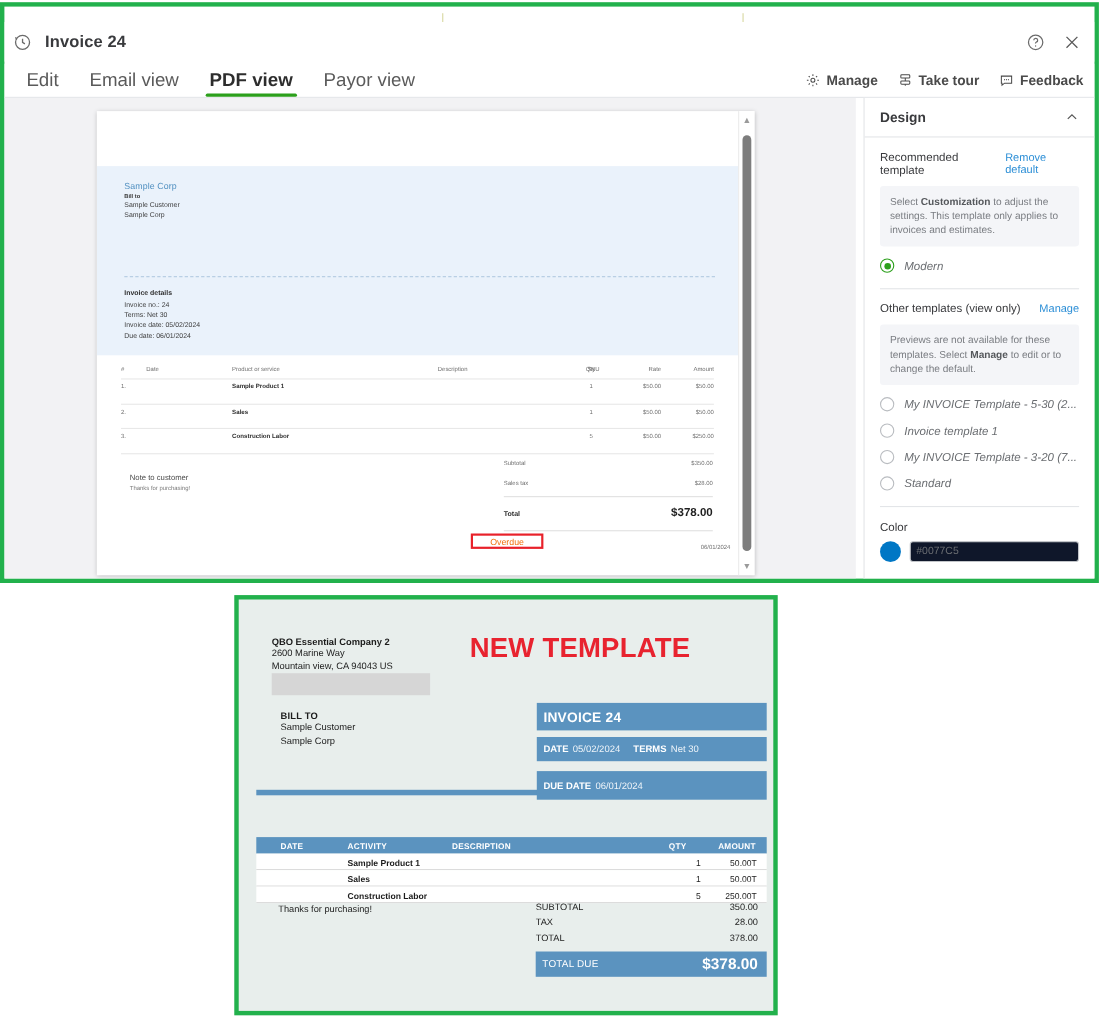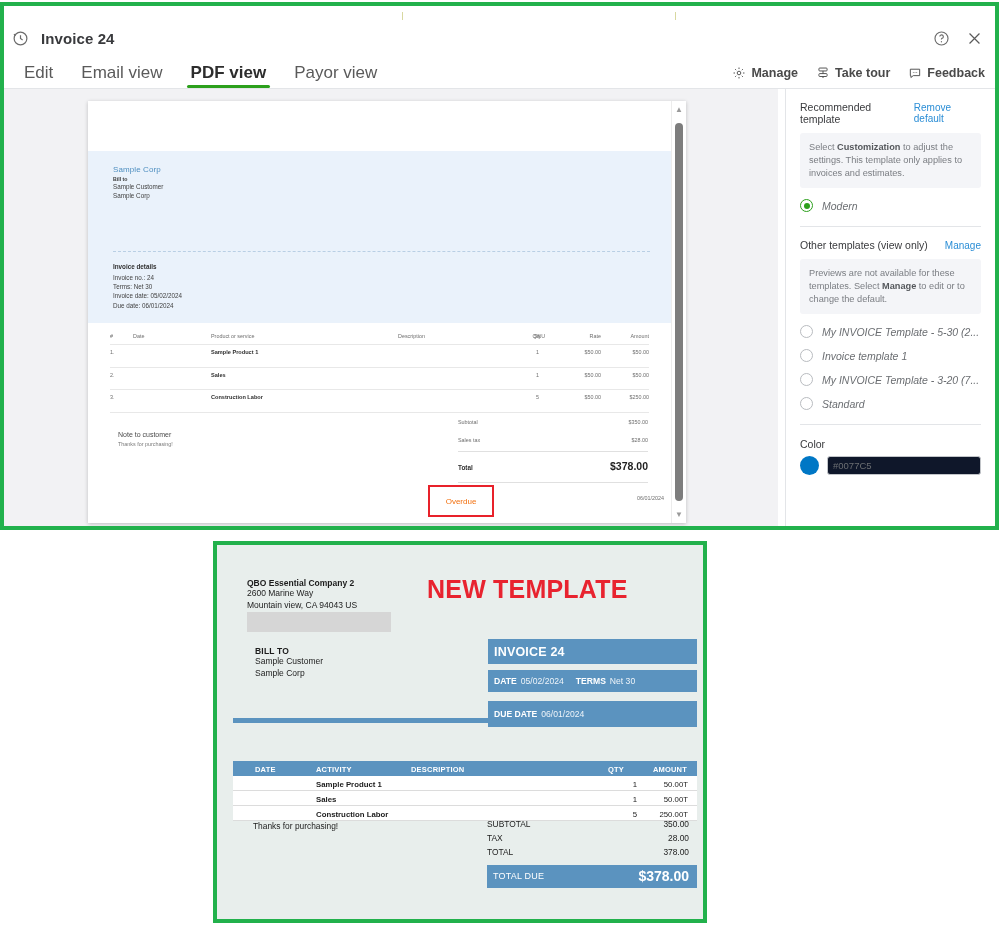--- a/index.html
+++ b/index.html
@@ -156,21 +156,21 @@
   .note-body { font-size: 5.4px; color: #7a7a7a; margin-top: 3px; }
   .tot-row { position: absolute; width: 190px; left: 370px; font-size: 5.4px; color: #6e6e6e; }
   .tot-row .lbl { position: absolute; left: 0; }
   .tot-row .val { position: absolute; right: 0; text-align: right; }
   #tot-rule { position: absolute; left: 370px; width: 190px; border-top: 1px solid #e0e0e0; }
   #total-row { position: absolute; left: 370px; width: 190px; }
   #total-row .lbl { position: absolute; left: 0; font-size: 6.4px; font-weight: 700; color: #2e2e2e; }
   #total-row .val { position: absolute; right: 0; font-size: 10.5px; font-weight: 700; color: #1f1f1f; }
   #overdue-box {
     position: absolute; left: 340px; top: 384px;
-    width: 66px; height: 32px; border: 2px solid #e8212a;
+    width: 66px; height: 14px; border: 2px solid #e8212a;
     background: #fff;
     display: flex; align-items: center; justify-content: center;
   }
   #overdue-text { font-size: 8px; color: #f2700f; }
   #overdue-date { position: absolute; right: 22px; top: 394px; font-size: 5.4px; color: #6e6e6e; }
 
   
   #design-head {
     height: 36px; display: flex; align-items: center;
     padding: 0 14px; border-bottom: 1px solid #e3e5e8;
@@ -440,20 +440,28 @@
 
       <div id="doc-scroll-track">
         <span class="scroll-arrow" style="top:4px">▲</span>
         <div id="doc-scroll-thumb"></div>
         <span class="scroll-arrow" style="bottom:4px">▼</span>
       </div>
     </div>
   </div>
 
   <div id="design-pane">
+    <div id="design-head">
+      <span class="t">Design</span>
+      <span class="chev">
+        <svg width="13" height="13" viewBox="0 0 24 24" fill="none" stroke="#555" stroke-width="2">
+            <path d="M5 15l7-7 7 7"></path>
+          </svg>
+      </span>
+    </div>
 
     <div id="design-body">
       <div class="sec-head">
         <span class="st">Recommended template</span>
         <span class="sl">Remove default</span>
       </div>
 
       <div class="info-box">
         <span>Select </span><b>Customization</b><span> to adjust the settings. This template only applies to invoices and estimates.</span>
       </div>

